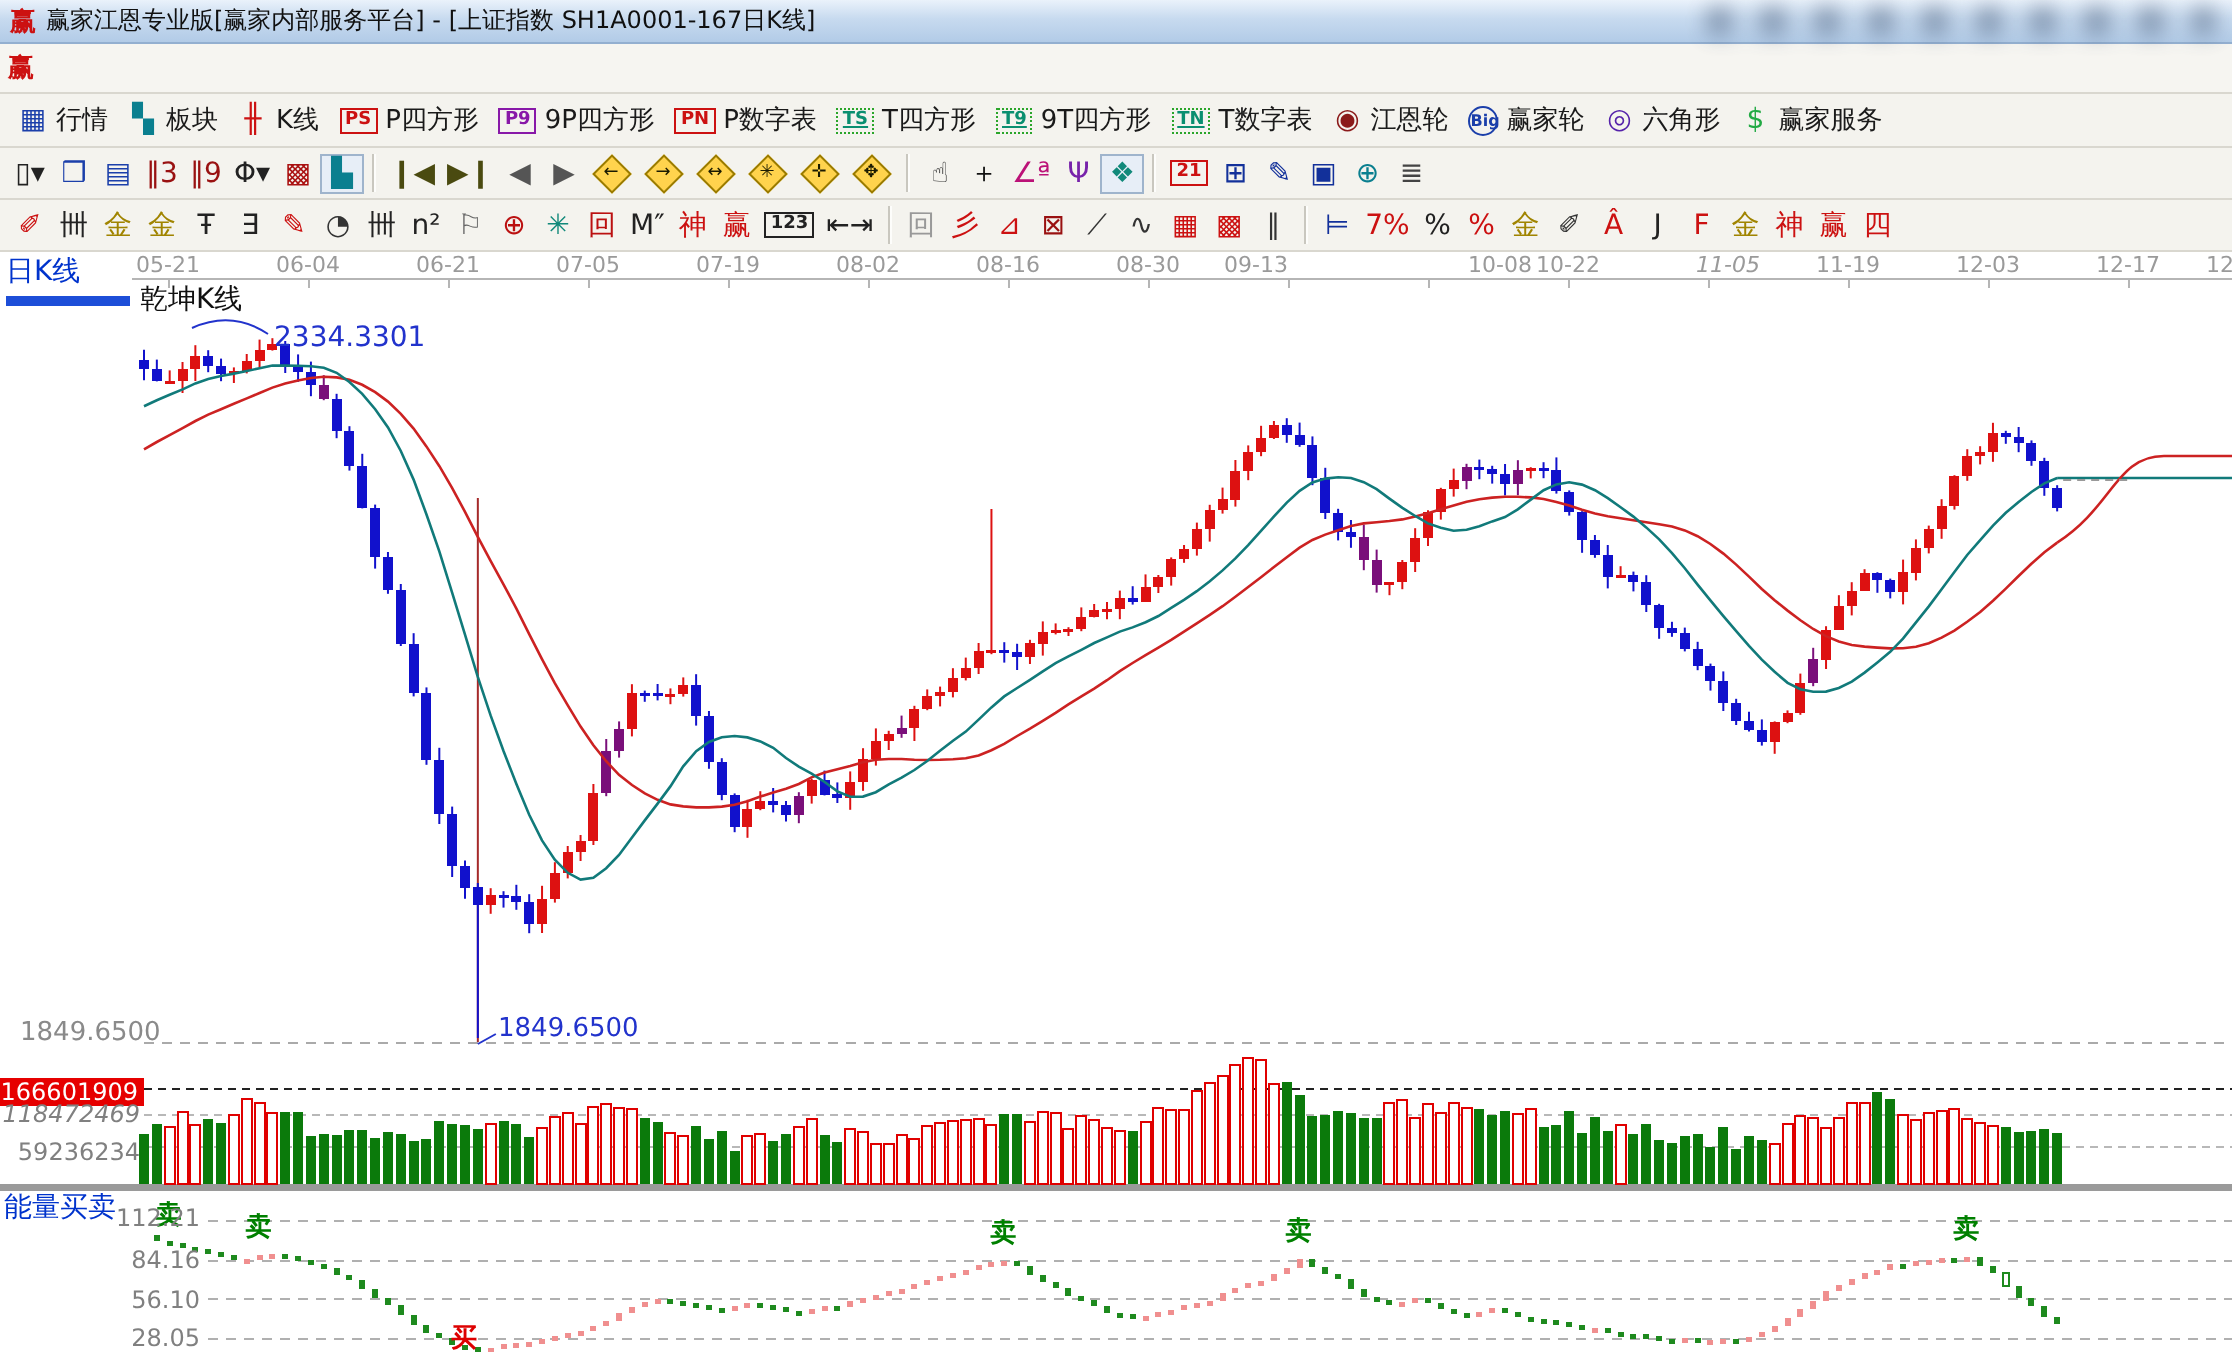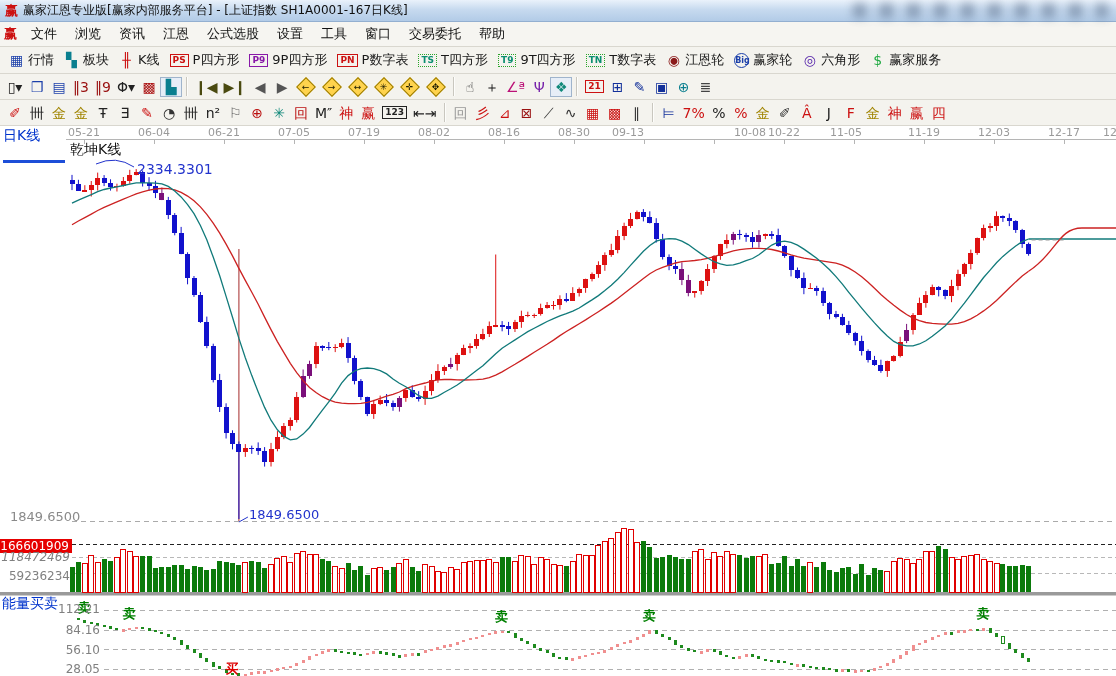--- a/index.html
+++ b/index.html
@@ -15,33 +15,33 @@
   .menubar { height:25px; background:#f6f5f1; border-bottom:1px solid #d9d7cf;
     display:flex; align-items:center; padding-left:4px; font-size:13px; }
   .menu-item { padding:3px 9px; color:#111; }
   .toolbar { display:flex; align-items:center; background:#f4f3ee;
     border-bottom:1px solid #d9d7cf; padding:0 4px; }
   .tb1 { height:27px; } .tb2 { height:26px; } .tb3 { height:26px; }
   .tbtn { display:flex; align-items:center; gap:4px; padding:2px 5px; font-size:13px;
     color:#1a1a1a; white-space:nowrap; }
   .glyph { font-size:14px; min-width:15px; text-align:center; line-height:1; }
   .badge { font-size:9px; font-weight:bold; border:1px solid; padding:0 2px; line-height:11px; }
-  .badge.dotted { border-style:dotted; }
+  .badge.dotted { border-style:dotted;text-decoration:underline; }
   .badge.round { border-radius:50%; width:15px; height:15px; line-height:13px;
     text-align:left; padding:0; font-size:8px; }
   .tb-sep { width:2px; height:19px; border-left:1px solid #c9c7bf; border-right:1px solid #fdfdfb; margin:0 4px; }
   .icon-btn { min-width:22px; height:20px; display:flex; align-items:center;
     justify-content:center; font-size:13px; line-height:1; border:1px solid transparent; padding:0 2px; }
   .icon-btn.active { border:1px solid #9fb4cc; background:#e7eef7; }
   .diamond { width:14px; height:14px; background:#ffd34d; border:1px solid #9a7b00;
     transform:rotate(45deg); display:flex; align-items:center; justify-content:center; margin:3px; }
   .diamond>span { transform:rotate(-45deg); font-size:9px; color:#1a1a00; line-height:1; }
   .chart-region { position:relative; width:1116px; height:550px; background:#fff; overflow:hidden; }
   .pane-label { position:absolute; left:3px; top:1px; color:#0033cc; font-size:14px; width:62px;
-    border-bottom:3px solid #1d4ed8; padding-bottom:15px;}
+    border-bottom:5px solid #1d4ed8; padding-bottom:3px;}
   .date-label { position:absolute; top:0; color:#9a9a9a; font-size:11px; transform:translateX(-50%); white-space:nowrap; }
   .date-label.edge { transform:none; }
   .kname { position:absolute; left:70px; top:15px; font-size:14px; color:#111; }
   .wlines { position:absolute; left:142px; top:15px; font-size:13px; display:flex; gap:8px; }
   .watch { color:#e00000; } .exitl { color:#009090; }
   .peak-label { position:absolute; left:137px; top:35px; color:#2233cc; font-size:14px; }
   .low-gray { position:absolute; left:10px; top:383px; color:#8a8a8a; font-size:13px; }
   .low-blue { position:absolute; left:249px; top:381px; color:#2233cc; font-size:13px; }
   .vol-highlight { position:absolute; left:0; top:413px; width:72px; height:14px;
     background:#e60000; color:#fff; font-size:12px; line-height:14px; text-align:right; padding-right:3px; }
@@ -56,32 +56,20 @@
 <body>
 
 <div class="titlebar">
   <span class="app-logo">赢</span>
   <span>赢家江恩专业版[赢家内部服务平台] - [上证指数  SH1A0001-167日K线]</span>
   <div class="blur-smudge"></div>
 </div>
 
 <div class="menubar">
   <span class="app-logo">赢</span>
-  <div id="menuItems" style="display:flex">
-      <div class="menu-item">文件</div>
-      <div class="menu-item">浏览</div>
-      <div class="menu-item">资讯</div>
-      <div class="menu-item">江恩</div>
-      <div class="menu-item">公式选股</div>
-      <div class="menu-item">设置</div>
-      <div class="menu-item">工具</div>
-      <div class="menu-item">窗口</div>
-      <div class="menu-item">交易委托</div>
-      <div class="menu-item">帮助</div>
-    </div>
 </div>
 
 <div class="toolbar tb1" id="tb1">
     <div class="tbtn">
       <span class="glyph" style="color: rgb(27, 63, 170);">▦</span>
       <span>行情</span>
     </div>
     <div class="tbtn">
       <span class="glyph" style="color: rgb(10, 127, 143);">▚</span>
       <span>板块</span>
@@ -1012,21 +1000,21 @@
       <div class="date-label" style="left: 154px;">06-04</div>
       <div class="date-label" style="left: 224px;">06-21</div>
       <div class="date-label" style="left: 294px;">07-05</div>
       <div class="date-label" style="left: 364px;">07-19</div>
       <div class="date-label" style="left: 434px;">08-02</div>
       <div class="date-label" style="left: 504px;">08-16</div>
       <div class="date-label" style="left: 574px;">08-30</div>
       <div class="date-label" style="left: 628px;">09-13</div>
       <div class="date-label" style="left: 750px;">10-08</div>
       <div class="date-label" style="left: 784px;">10-22</div>
-      <div class="date-label" style="left: 846px;">11-05</div>
+      <div class="date-label" style="left: 864px; font-style: italic;">11-05</div>
       <div class="date-label" style="left: 924px;">11-19</div>
       <div class="date-label" style="left: 994px;">12-03</div>
       <div class="date-label" style="left: 1064px;">12-17</div>
       <div class="date-label edge" style="left: 1103px;">12</div>
     </div>
   <div class="kname">乾坤K线</div>
   <div class="peak-label">2334.3301</div>
   <div class="low-gray">1849.6500</div>
   <div class="low-blue">1849.6500</div>
   <div class="vol-highlight">166601909</div>

